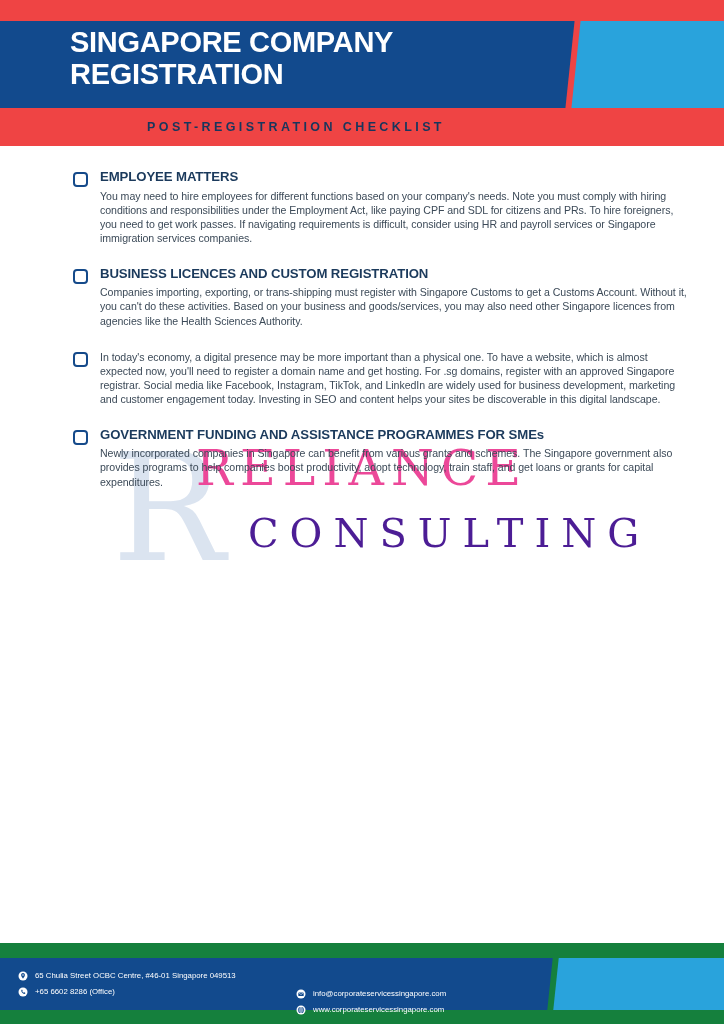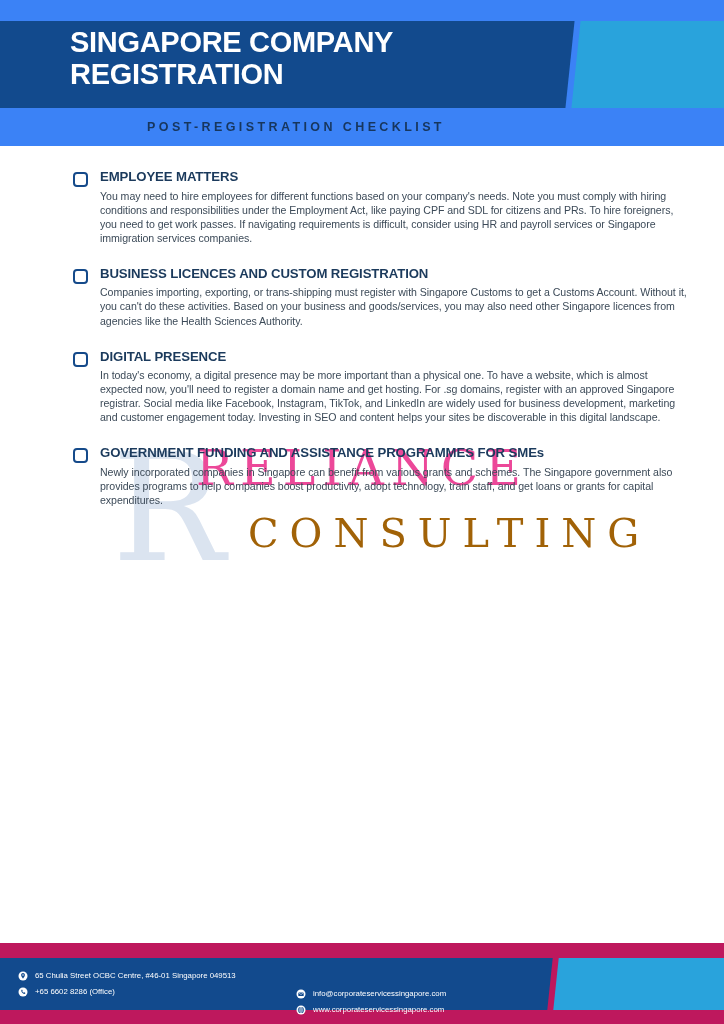--- a/index.html
+++ b/index.html
@@ -15,21 +15,21 @@
     overflow: hidden;
   }
 
   
   .header-band {
     position: absolute;
     top: 0;
     left: 0;
     width: 724px;
     height: 146px;
-    background: #3b82f6;
+    background: #ef4444;
     overflow: hidden;
   }
   .header-main-block {
     position: absolute;
     top: 21px;
     left: -20px;
     width: 590px;
     height: 87px;
     background: #124a8d;
     transform: skewX(-6deg);
@@ -99,21 +99,21 @@
     letter-spacing: 7px;
     color: #ec4899;
   }
   .wm-sub {
     position: absolute;
     left: 248px;
     top: 72px;
     font-family: "DejaVu Serif", serif;
     font-size: 40px;
     letter-spacing: 11px;
-    color: #a16207;
+    color: #4c1d95;
   }
 
   
   .content {
     position: absolute;
     top: 146px;
     left: 0;
     width: 724px;
     z-index: 2;
   }
@@ -152,21 +152,21 @@
     letter-spacing: -0.05px;
   }
 
   
   .footer-band {
     position: absolute;
     bottom: 0;
     left: 0;
     width: 724px;
     height: 81px;
-    background: #be185d;
+    background: #15803d;
     overflow: hidden;
     z-index: 5;
   }
   .footer-main-block {
     position: absolute;
     top: 15px;
     left: -20px;
     width: 570px;
     height: 52px;
     background: #124a8d;
@@ -239,21 +239,20 @@
   </div>
 
   <div class="item">
     <span class="checkbox-icon"></span>
     <h2 class="item-title">BUSINESS LICENCES AND CUSTOM REGISTRATION</h2>
     <p class="item-body">Companies importing, exporting, or trans-shipping must register with Singapore Customs to get a Customs Account. Without it, you can't do these activities. Based on your business and goods/services, you may also need other Singapore licences from agencies like the Health Sciences Authority.</p>
   </div>
 
   <div class="item">
     <span class="checkbox-icon"></span>
-    <h2 class="item-title">DIGITAL PRESENCE</h2>
     <p class="item-body">In today's economy, a digital presence may be more important than a physical one. To have a website, which is almost expected now, you'll need to register a domain name and get hosting. For .sg domains, register with an approved Singapore registrar. Social media like Facebook, Instagram, TikTok, and LinkedIn are widely used for business development, marketing and customer engagement today. Investing in SEO and content helps your sites be discoverable in this digital landscape.</p>
   </div>
 
   <div class="item">
     <span class="checkbox-icon"></span>
     <h2 class="item-title">GOVERNMENT FUNDING AND ASSISTANCE PROGRAMMES FOR SMEs</h2>
     <p class="item-body">Newly incorporated companies in Singapore can benefit from various grants and schemes. The Singapore government also provides programs to help companies boost productivity, adopt technology, train staff, and get loans or grants for capital expenditures.</p>
   </div>
 
 </div>

